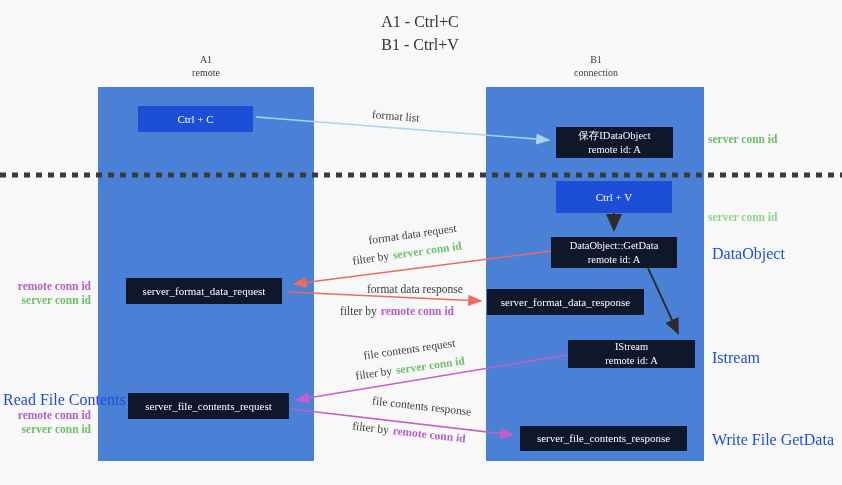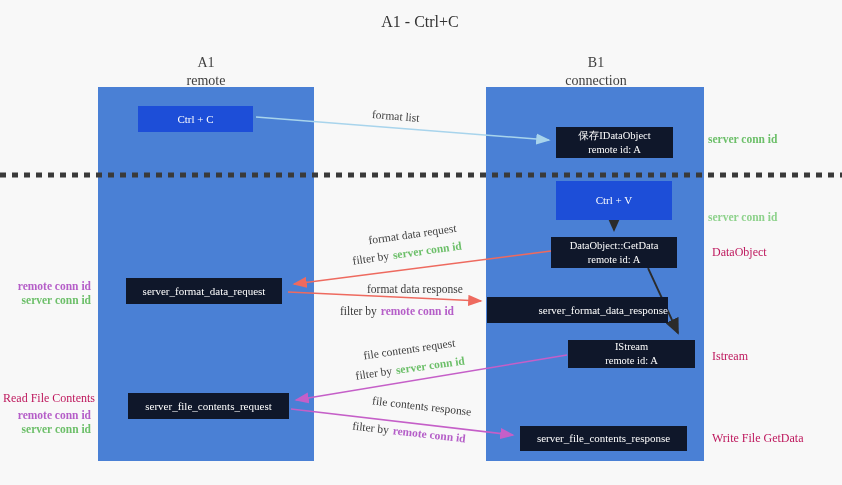--- a/index.html
+++ b/index.html
@@ -11,51 +11,52 @@
   }
   .title {
     position:absolute; left:420px; top:10px; transform:translateX(-50%);
     font-size:16px; line-height:1.45; text-align:center; color:#333;
   }
   .lane {
     position:absolute; top:87px; height:374px; background:#4A80D5;
   }
   .lane-head {
     position:absolute; top:54px; width:216px; text-align:center;
-    font-size:14px; line-height:1.25; color:#3d3d3d;
+    font-size:10px; line-height:1.25; color:#3d3d3d;
   }
   svg.arrows { position:absolute; left:0; top:0; z-index:3; pointer-events:none; }
   .box {
     position:absolute; z-index:4; display:flex; flex-direction:column;
     align-items:center; justify-content:center;
     color:#fff; font-size:11px; line-height:1.3; text-align:center;
   }
   .box.green  { background:#1d4ed8; }
   .box.orange { background:#0f172a; }
   .elabel {
     position:absolute; z-index:5; white-space:nowrap;
     font-size:11.5px; color:#3c3c3c;
   }
   .slabel {
     position:absolute; z-index:5; white-space:nowrap; font-size:11.5px;
   }
   .g-bold  { color:#6CBF69; font-weight:bold; }
   .g-light { color:#8ED28C; font-weight:bold; }
   .p-bold  { color:#B55EC8; font-weight:bold; }
-  .dark    { color:#be185d; font-size:12px; }
+  .dark    { color:#1d4ed8; font-size:16px; }
   .right-align { width:91px; text-align:right; left:0; }
   .sub { margin-left:4px; }
 </style>
 </head>
 <body>
 
 <div class="stage">
 
   <div class="title">
     <div>A1 - Ctrl+C</div>
+    <div>B1 - Ctrl+V</div>
   </div>
 
   <div class="lane-head" style="left:98px;">
     <div>A1</div>
     <div>remote</div>
   </div>
   <div class="lane-head" style="left:487px; width:218px;">
     <div>B1</div>
     <div>connection</div>
   </div>
@@ -90,34 +91,34 @@
 
   <div class="box green" style="left:138px; top:106px; width:115px; height:26px;">
     <div>Ctrl + C</div>
   </div>
 
   <div class="box orange" style="left:556px; top:127px; width:117px; height:31px; font-size:10.5px;">
     <div>保存IDataObject</div>
     <div>remote id: A</div>
   </div>
 
-  <div class="box green" style="left:556px; top:181px; width:116px; height:39px;">
+  <div class="box green" style="left:556px; top:181px; width:116px; height:32px;">
     <div>Ctrl + V</div>
   </div>
 
   <div class="box orange" style="left:551px; top:237px; width:126px; height:31px; font-size:10.5px;">
     <div>DataObject::GetData</div>
     <div>remote id: A</div>
   </div>
 
   <div class="box orange" style="left:126px; top:278px; width:156px; height:26px;">
     <div>server_format_data_request</div>
   </div>
 
-  <div class="box orange" style="left:487px; top:297px; width:181px; height:26px;align-items:flex-end;">
+  <div class="box orange" style="left:487px; top:289px; width:157px; height:26px;">
     <div>server_format_data_response</div>
   </div>
 
   <div class="box orange" style="left:568px; top:340px; width:127px; height:28px; font-size:10.5px;">
     <div>IStream</div>
     <div>remote id: A</div>
   </div>
 
   <div class="box orange" style="left:128px; top:393px; width:161px; height:26px;">
     <div>server_file_contents_request</div>

